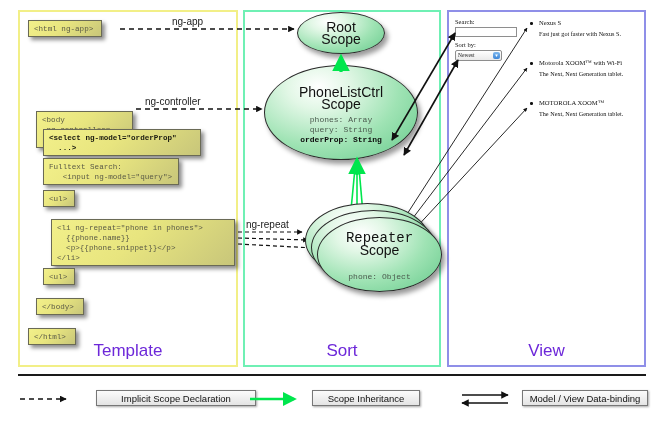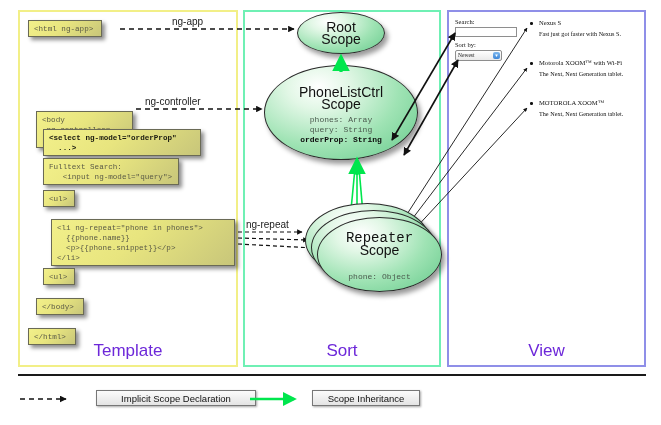--- a/index.html
+++ b/index.html
@@ -353,15 +353,27 @@
         <defs>
           <marker id="lgArrow2" viewBox="0 0 10 10" refX="8" refY="5" markerWidth="5.5" markerHeight="5.5" orient="auto-start-reverse">
             <path d="M0,0 L10,5 L0,10 z" fill="#00e64d"></path>
           </marker>
         </defs>
         <path d="M2,11 L46,11" stroke="#00e64d" stroke-width="2.6" fill="none" marker-end="url(#lgArrow2)"></path>
       </svg>
       <div class="legend-box" style="left:64px; width:108px;">Scope Inheritance</div>
     </div>
 
+    <div class="legend-item" style="left:442px; width:190px;">
+      <svg width="62" height="22" viewBox="0 0 62 22" style="position:absolute;left:0;top:0;">
+        <defs>
+          <marker id="lgArrow3" viewBox="0 0 10 10" refX="9" refY="5" markerWidth="5" markerHeight="5" orient="auto-start-reverse">
+            <path d="M0,0 L10,5 L0,10 z" fill="#111"></path>
+          </marker>
+        </defs>
+        <path d="M2,7 L48,7" stroke="#111" stroke-width="1.5" fill="none" marker-end="url(#lgArrow3)"></path>
+        <path d="M48,15 L2,15" stroke="#111" stroke-width="1.5" fill="none" marker-end="url(#lgArrow3)"></path>
+      </svg>
+      <div class="legend-box" style="left:62px; width:126px;">Model / View Data-binding</div>
+    </div>
   </div>
 
 </div>
 
 </body></html>

